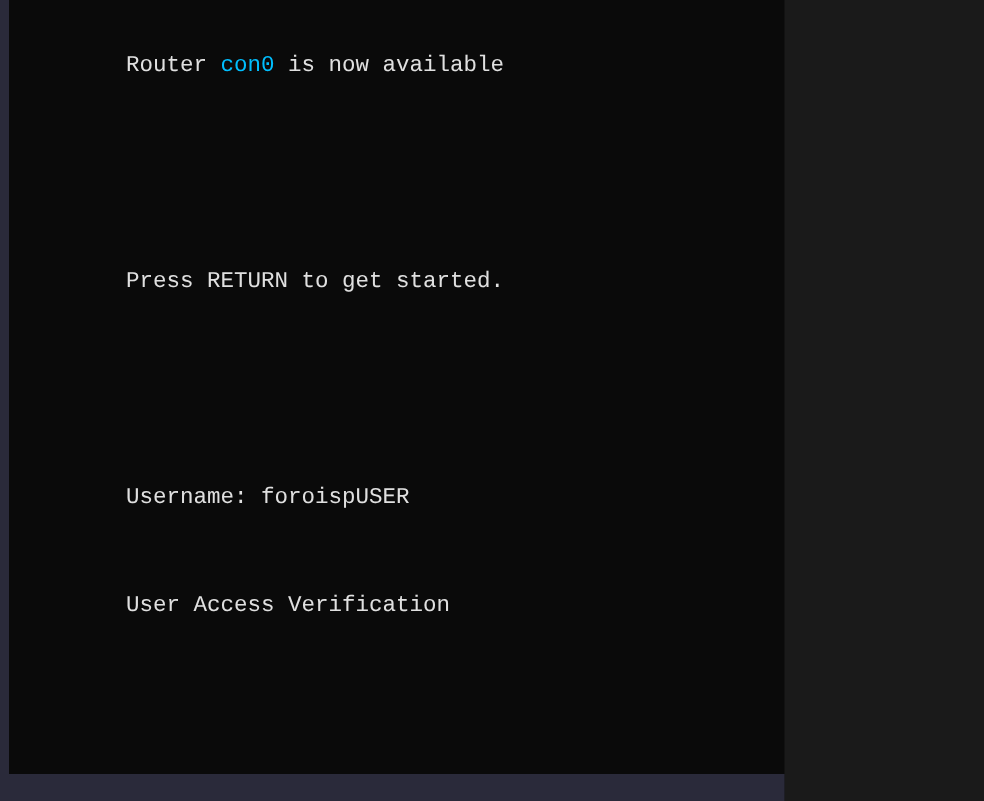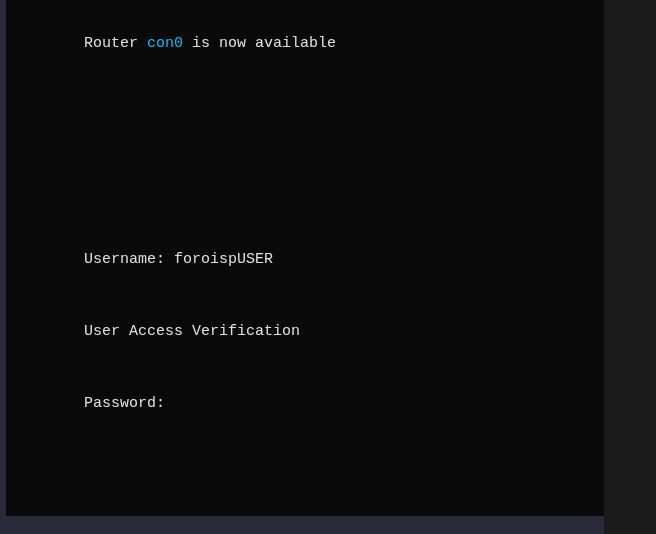--- a/index.html
+++ b/index.html
@@ -9,21 +9,21 @@
     }
 
     body {
       width: 656px;
       height: 534px;
       background: #1a1a1a;
       overflow: hidden;
     }
 
     .terminal-container {
-      width: 604px;
+      width: 523px;
       height: 534px;
       background: #0a0a0a;
       display: flex;
       flex-direction: column;
       position: relative;
     }
 
     .left-border {
       position: absolute;
       left: 0;
@@ -78,36 +78,36 @@
   <div class="terminal-content">
 
     <span class="line">
       <span class="white">Router </span><span class="cyan">con0</span><span class="white"> is now available</span>
     </span>
 
     <span class="empty"></span>
     <span class="empty"></span>
     <span class="empty"></span>
 
+    <span class="line">
+      <span class="white">Press RETURN to get started.</span>
+    </span>
 
     <span class="empty"></span>
     <span class="empty"></span>
     <span class="empty"></span>
 
     <span class="line">
       <span class="white">Username: foroispUSER</span>
     </span>
 
     <span class="line">
       <span class="white">User Access Verification</span>
     </span>
 
-    <span class="line">
-      <span class="white">Password:</span>
-    </span>
 
     <span class="line">
       
     </span>
 
   </div>
   <div class="bottom-bar"></div>
 </div>
 
 </body></html>

